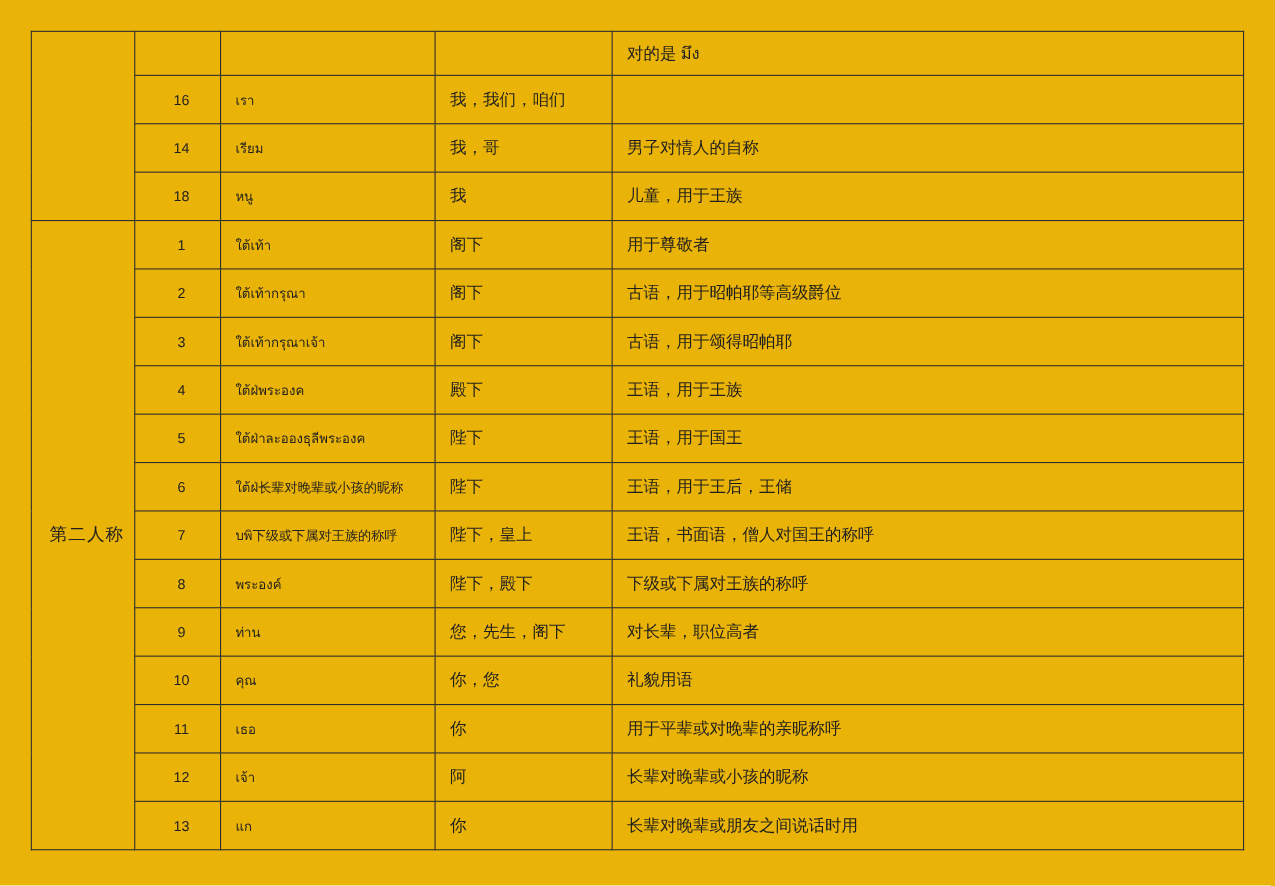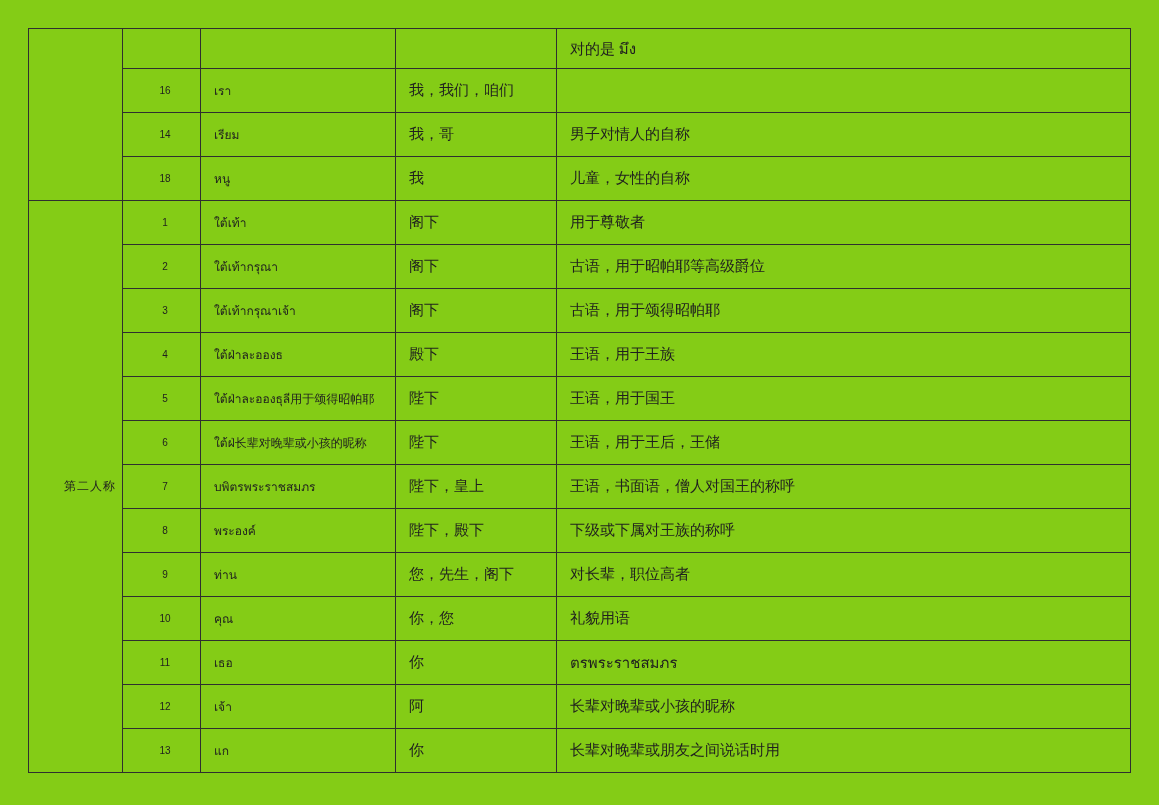--- a/index.html
+++ b/index.html
@@ -10,51 +10,51 @@
   body {
     width: 1159px;
     height: 805px;
     font-family: "Liberation Serif", "DejaVu Serif", serif;
     color: #1f1f1f;
   }
   .page {
     position: relative;
     width: 1159px;
     height: 805px;
-    background: #84cc16;
+    background: #eab308;
     overflow: hidden;
   }
   table.pronoun-table {
     position: absolute;
     left: 28px;
     top: 28px;
     width: 1102px;
     border-collapse: collapse;
     table-layout: fixed;
   }
   table.pronoun-table td {
     border: 1px solid #2f2f2f;
     vertical-align: middle;
     padding: 0 6px 0 13px;
     overflow: hidden;
     white-space: nowrap;
   }
   tr.data-row { height: 44px; }
   tr.short-row { height: 40px; }
   td.group-cell {
-    text-align: right;
+    text-align: center;
     padding: 0;
-    font-size: 12px;
+    font-size: 16px;
     letter-spacing: 1px;
   }
   td.num-cell {
     text-align: center;
     padding: 0;
     font-family: "Liberation Sans", "DejaVu Sans", sans-serif;
-    font-size: 10px;
+    font-size: 13px;
     margin-left: 36px;
   }
   td.thai-cell {
     font-size: 12px;
     line-height: 1;
   }
   td.cn-cell {
     font-size: 15px;
   }
 </style>
@@ -87,21 +87,21 @@
         <tr class="data-row">
           <td class="num-cell">14</td>
           <td class="thai-cell">เรียม</td>
           <td class="cn-cell">我，哥</td>
           <td class="cn-cell">男子对情人的自称</td>
         </tr>
         <tr class="data-row">
           <td class="num-cell">18</td>
           <td class="thai-cell">หนู</td>
           <td class="cn-cell">我</td>
-          <td class="cn-cell">儿童，女性的自称</td>
+          <td class="cn-cell">儿童，用于王族</td>
         </tr>
         <tr class="data-row">
           <td class="group-cell" rowspan="13">第二人称</td>
           <td class="num-cell">1</td>
           <td class="thai-cell">ใต้เท้า</td>
           <td class="cn-cell">阁下</td>
           <td class="cn-cell">用于尊敬者</td>
         </tr>
         <tr class="data-row">
           <td class="num-cell">2</td>
@@ -110,39 +110,39 @@
           <td class="cn-cell">古语，用于昭帕耶等高级爵位</td>
         </tr>
         <tr class="data-row">
           <td class="num-cell">3</td>
           <td class="thai-cell">ใต้เท้ากรุณาเจ้า</td>
           <td class="cn-cell">阁下</td>
           <td class="cn-cell">古语，用于颂得昭帕耶</td>
         </tr>
         <tr class="data-row">
           <td class="num-cell">4</td>
-          <td class="thai-cell">ใต้ฝ่าละอองธ</td>
+          <td class="thai-cell">ใต้ฝ่พระองค</td>
           <td class="cn-cell">殿下</td>
           <td class="cn-cell">王语，用于王族</td>
         </tr>
         <tr class="data-row">
           <td class="num-cell">5</td>
-          <td class="thai-cell">ใต้ฝ่าละอองธุลี用于颂得昭帕耶</td>
+          <td class="thai-cell">ใต้ฝ่าละอองธุลีพระองค</td>
           <td class="cn-cell">陛下</td>
           <td class="cn-cell">王语，用于国王</td>
         </tr>
         <tr class="data-row">
           <td class="num-cell">6</td>
           <td class="thai-cell">ใต้ฝ่长辈对晚辈或小孩的昵称</td>
           <td class="cn-cell">陛下</td>
           <td class="cn-cell">王语，用于王后，王储</td>
         </tr>
         <tr class="data-row">
           <td class="num-cell">7</td>
-          <td class="thai-cell">บพิตรพระราชสมภร</td>
+          <td class="thai-cell">บพิ下级或下属对王族的称呼</td>
           <td class="cn-cell">陛下，皇上</td>
           <td class="cn-cell">王语，书面语，僧人对国王的称呼</td>
         </tr>
         <tr class="data-row">
           <td class="num-cell">8</td>
           <td class="thai-cell">พระองค์</td>
           <td class="cn-cell">陛下，殿下</td>
           <td class="cn-cell">下级或下属对王族的称呼</td>
         </tr>
         <tr class="data-row">
@@ -154,21 +154,21 @@
         <tr class="data-row">
           <td class="num-cell">10</td>
           <td class="thai-cell">คุณ</td>
           <td class="cn-cell">你，您</td>
           <td class="cn-cell">礼貌用语</td>
         </tr>
         <tr class="data-row">
           <td class="num-cell">11</td>
           <td class="thai-cell">เธอ</td>
           <td class="cn-cell">你</td>
-          <td class="cn-cell">ตรพระราชสมภร</td>
+          <td class="cn-cell">用于平辈或对晚辈的亲昵称呼</td>
         </tr>
         <tr class="data-row">
           <td class="num-cell">12</td>
           <td class="thai-cell">เจ้า</td>
           <td class="cn-cell">阿</td>
           <td class="cn-cell">长辈对晚辈或小孩的昵称</td>
         </tr>
         <tr class="data-row">
           <td class="num-cell">13</td>
           <td class="thai-cell">แก</td>

